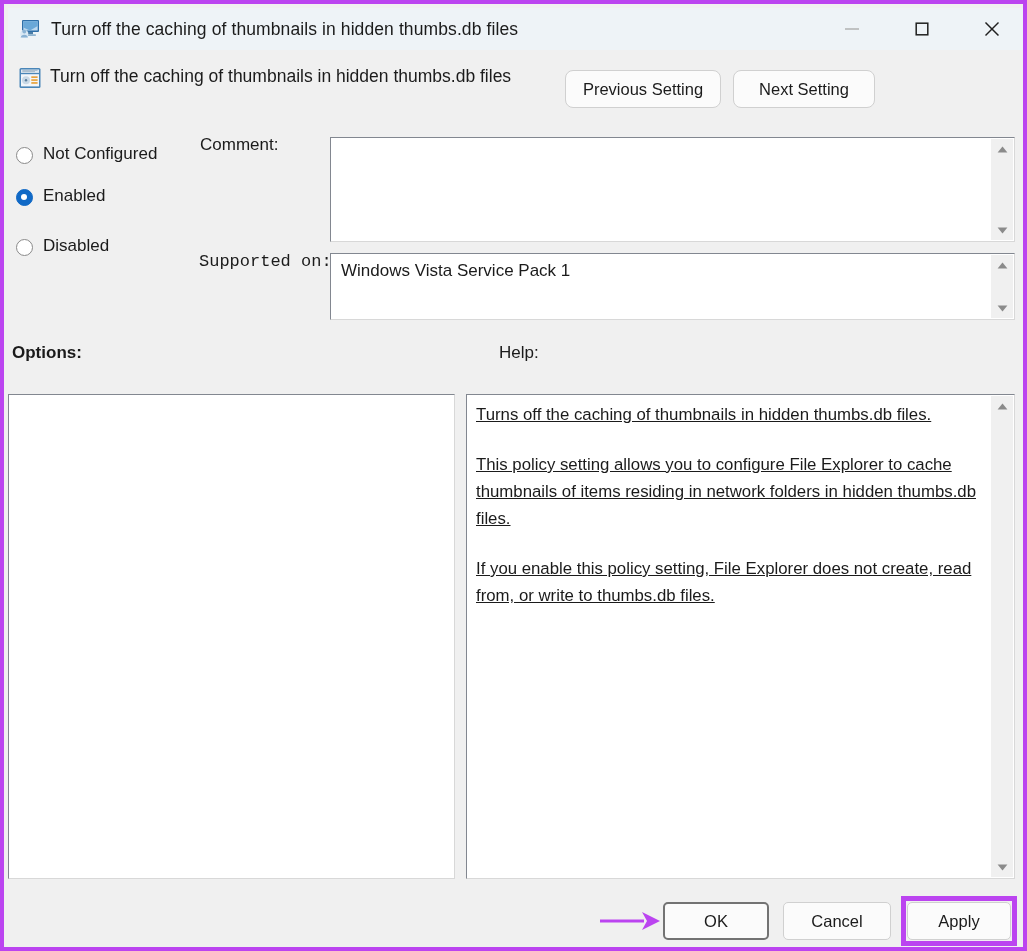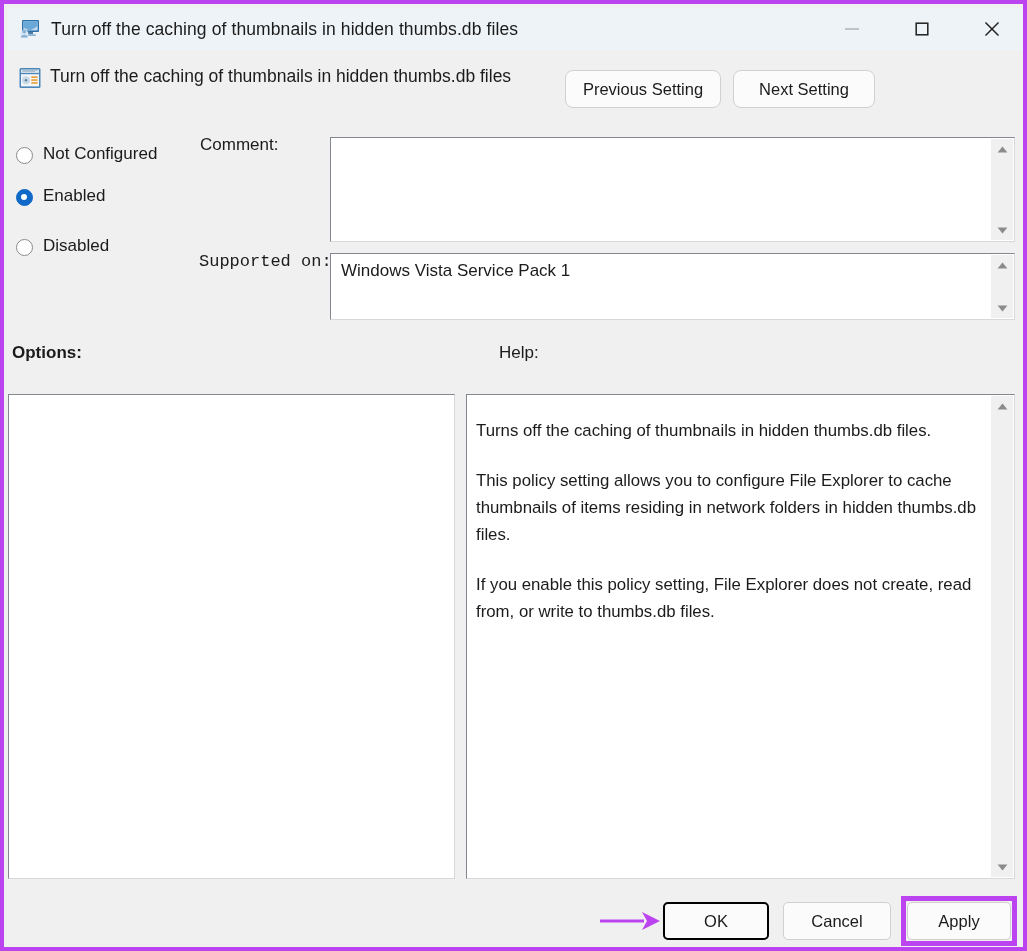--- a/index.html
+++ b/index.html
@@ -177,21 +177,21 @@
     width: 549px; height: 485px;
   }
   #help-text {
     position: absolute;
     left: 9px; top: 6px;
     right: 26px;
     font-size: 16.8px;
     line-height: 27px;
     color: #1b1b1b;
   }
-  #help-text p { margin: 16px 0 23px 0; }
+  #help-text p { margin: 0 0 23px 0; text-decoration: underline; }
   #help-text p:last-child { margin-bottom: 0; }
 
   
   .vscroll {
     position: absolute;
     top: 1px; right: 1px; bottom: 1px;
     width: 22px;
     background: #f0f0f0;
     border-left: 1px solid #ffffff;
     display: flex;
@@ -216,21 +216,21 @@
     border: 1px solid #d0d0d0;
     border-radius: 5px;
     font-family: "Liberation Sans", sans-serif;
     font-size: 16.5px;
     color: #1b1b1b;
     cursor: default;
     padding: 0;
   }
   #btn-ok {
     left: 659px; width: 106px;
-    border: 2px solid #000000;
+    border: 2px solid #737373;
     background: #fbfbfb;
   }
   #btn-cancel { left: 779px; width: 108px; }
   #btn-apply  { left: 903px; width: 104px; }
 
   #apply-highlight {
     position: absolute;
     left: 897px; top: 892px;
     width: 116px; height: 50px;
     border: 5px solid #bb44f0;

